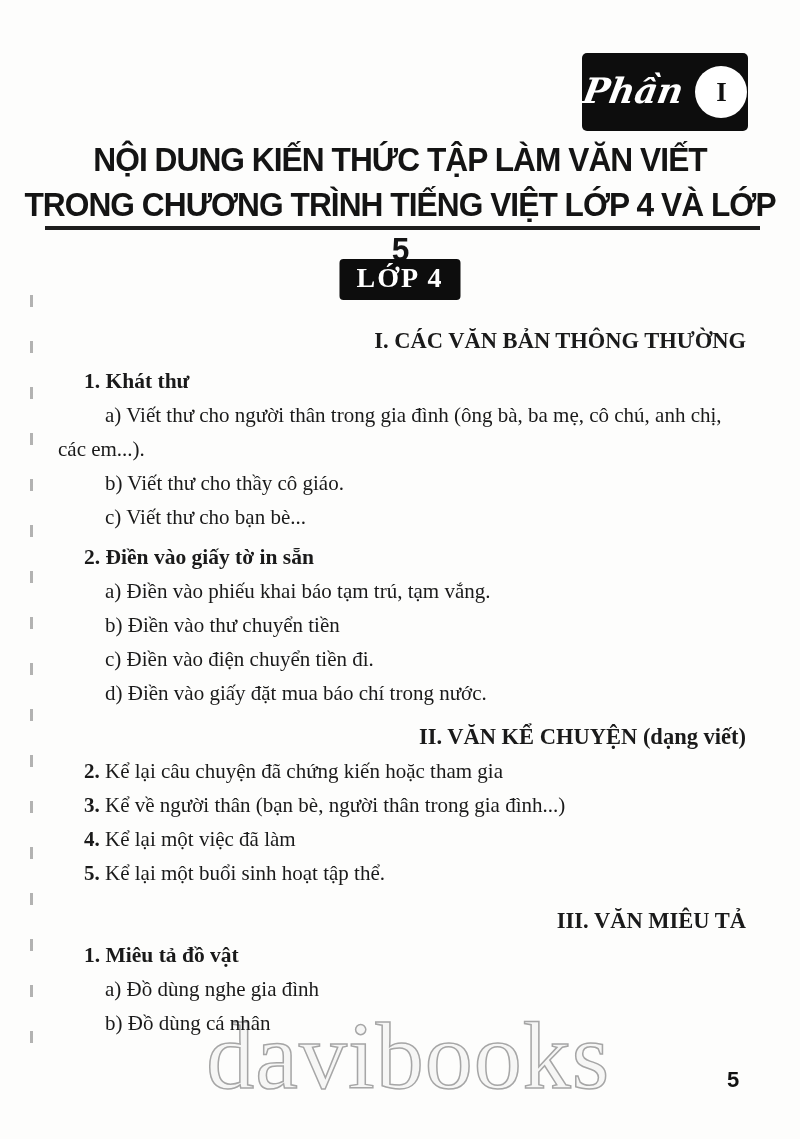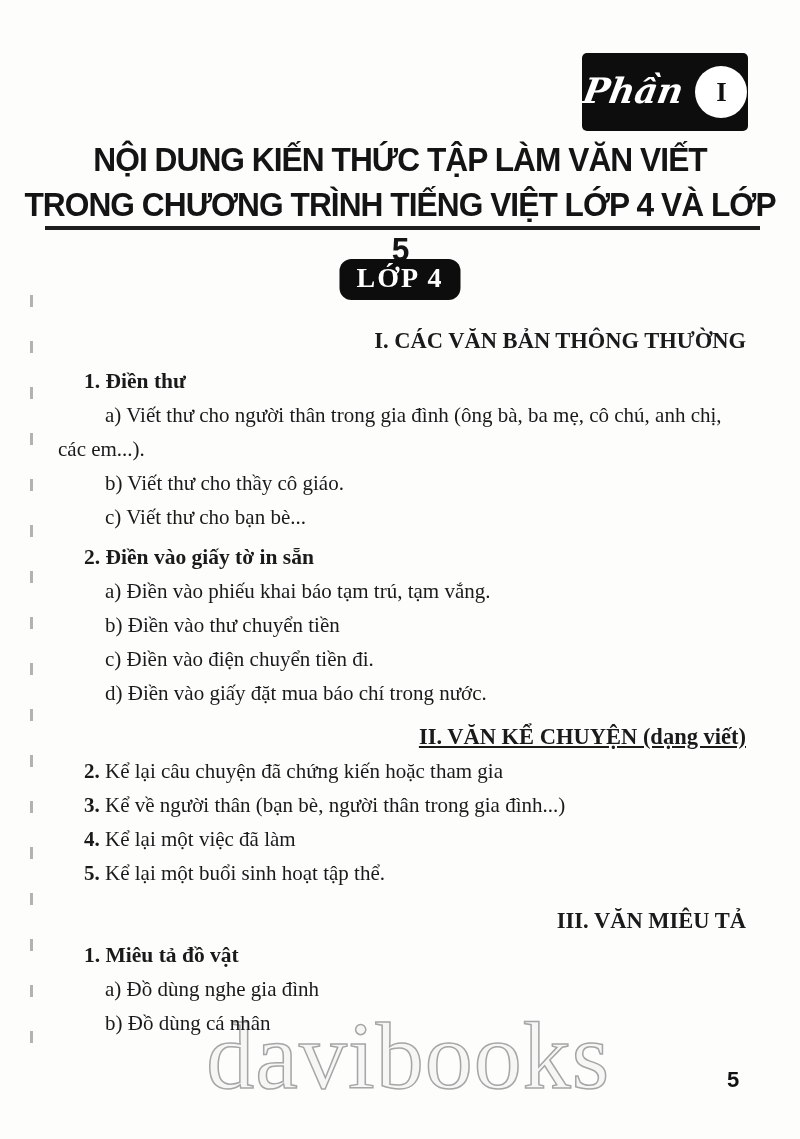--- a/index.html
+++ b/index.html
@@ -42,35 +42,35 @@
     transform:scaleX(.96); transform-origin:center;
   }
   .title-rule {
     position:absolute; left:45px; top:226px; width:715px; height:4px;
     background:#1d1d1d;
   }
 
   
   .grade-badge {
     position:absolute; top:259px; left:50%; transform:translateX(-50%);
-    background:#0d0d0d; color:#fff; border-radius:12px;
+    background:#0d0d0d; color:#fff; border-radius:4px;
     padding:3px 17px 6px; font-weight:bold; font-size:28px;
     letter-spacing:2px;
     text-align:center;
   }
 
   
   .content {
     position:absolute; left:58px; top:326px; width:688px;
     font-size:21px; line-height:34px; z-index:2;
   }
   .content h2 {
     font-size:22.5px; line-height:30px; margin:0; font-weight:bold;text-align:right;
   }
-  .h2-s2 { margin-top:10px !important; line-height:34px !important;text-decoration:underline; }
+  .h2-s2 { margin-top:10px !important; line-height:34px !important; }
   .h2-s3 { margin-top:14px !important; line-height:34px !important; }
   .group-head {
     margin:8px 0 0; padding-left:26px; font-weight:bold; font-size:21.5px;
   }
   .group-head.gh2 { margin-top:6px; }
   .group-head.gh3 { margin-top:0; }
   .entry { margin:0; text-indent:47px; }
   .k-item { margin:0; padding-left:26px; }
   .k-item.first { margin-top:6px; }
   .k-item b { font-weight:bold; }
@@ -116,21 +116,21 @@
     <div>TRONG CHƯƠNG TRÌNH TIẾNG VIỆT LỚP 4 VÀ LỚP 5</div>
   </div>
   <div class="title-rule"></div>
 
   <div class="grade-badge">LỚP 4</div>
 
   <div class="content">
 
     <h2>I. CÁC VĂN BẢN THÔNG THƯỜNG</h2>
 
-    <p class="group-head"><span>1.</span> <span>Điền thư</span></p>
+    <p class="group-head"><span>1.</span> <span>Khát thư</span></p>
     <p class="entry">a) Viết thư cho người thân trong gia đình (ông bà, ba mẹ, cô chú, anh chị, các em...).</p>
     <p class="entry">b) Viết thư cho thầy cô giáo.</p>
     <p class="entry">c) Viết thư cho bạn bè...</p>
 
     <p class="group-head gh2"><span>2.</span> <span>Điền vào giấy tờ in sẵn</span></p>
     <p class="entry">a) Điền vào phiếu khai báo tạm trú, tạm vắng.</p>
     <p class="entry">b) Điền vào thư chuyển tiền</p>
     <p class="entry">c) Điền vào điện chuyển tiền đi.</p>
     <p class="entry">d) Điền vào giấy đặt mua báo chí trong nước.</p>
 

